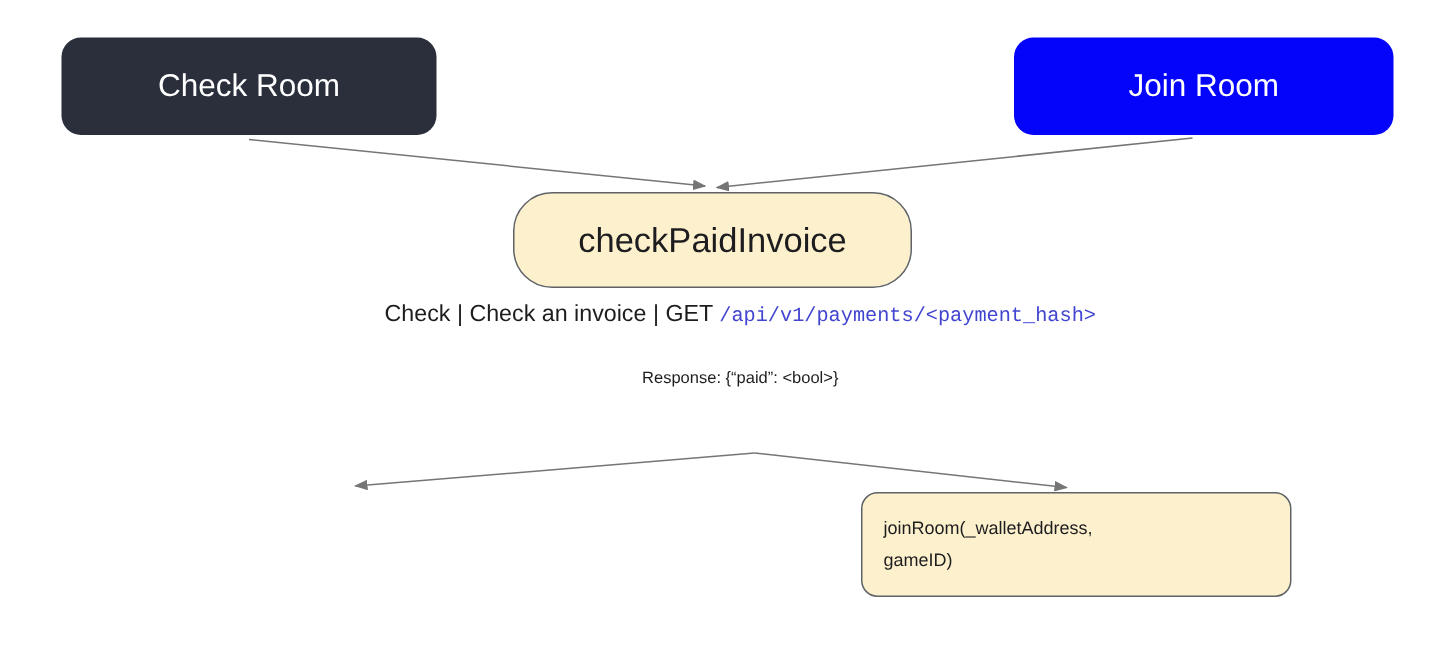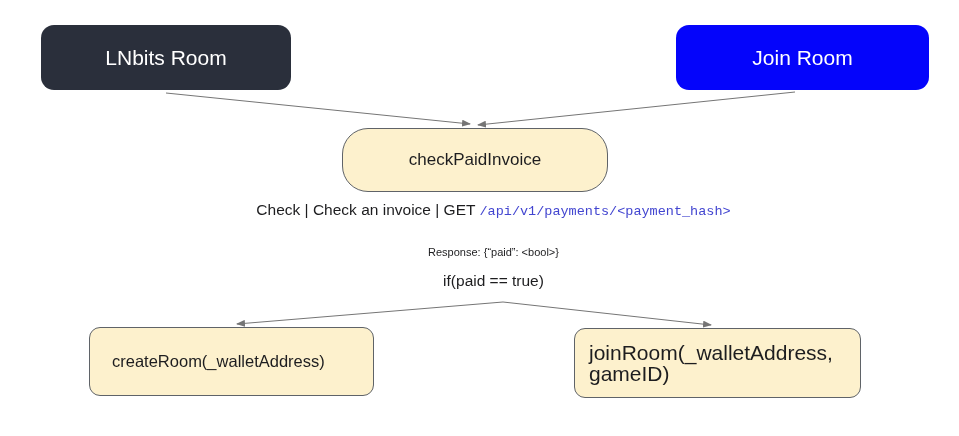--- a/index.html
+++ b/index.html
@@ -39,34 +39,34 @@
     position: absolute;
     background: var(--node-fill, #fdf1cd);
     border: 1.5px solid var(--node-border, #5f6368);
     border-radius: 11px;
     box-sizing: border-box;
     color: #1d1d1f;
   }
   .node-check {
     left: 342px; top: 128px; width: 266px; height: 64px;
     display: flex; align-items: center; justify-content: center;
-    font-size: 17px;
+    font-size: 23px;
     border-radius: 26px;
   }
   .node-create-fn {
     left: 89px; top: 327px; width: 285px; height: 69px;
     display: flex; align-items: center;
     padding-left: 22px; padding-right: 10px;
     font-size: 16.5px;
   }
   .node-join-fn {
     left: 574px; top: 328px; width: 287px; height: 70px;
     display: flex; align-items: center;
     padding-left: 14px; padding-right: 10px;
-    font-size: 21px;
+    font-size: 12px;
     line-height: 21px;
     white-space: pre-line;
   }
   .caption-row {
     position: absolute;
     left: 28px; width: 931px;
     text-align: center;
     color: #1d1d1f;
   }
   .caption-api { top: 201px; font-size: 15.5px; }
@@ -88,32 +88,30 @@
       <marker id="ah" markerUnits="userSpaceOnUse" markerWidth="9" markerHeight="7" refX="8" refY="3.5" orient="auto">
         <path d="M0,0 L9,3.5 L0,7 Z" fill="#757575"></path>
       </marker>
     </defs>
     <line x1="166" y1="93" x2="470" y2="124" stroke="#757575" stroke-width="1" marker-end="url(#ah)"></line>
     <line x1="795" y1="92" x2="478" y2="125" stroke="#757575" stroke-width="1" marker-end="url(#ah)"></line>
     <line x1="503" y1="302" x2="237" y2="324" stroke="#757575" stroke-width="1" marker-end="url(#ah)"></line>
     <line x1="503" y1="302" x2="711" y2="325" stroke="#757575" stroke-width="1" marker-end="url(#ah)"></line>
   </svg>
 
-  <div class="btn btn-create">LNbits Room</div>
+  <div class="btn btn-create">Check Room</div>
 
   <div class="btn btn-join">Join Room</div>
 
   <div class="fn-node node-check">checkPaidInvoice</div>
 
   <div class="caption-row caption-api">
     <span>Check | Check an invoice | GET </span><span class="api-path">/api/v1/payments/&lt;payment_hash&gt;</span>
   </div>
 
   <div class="caption-row caption-response">Response: {“paid”: &lt;bool&gt;}</div>
 
-  <div class="caption-row caption-condition">if(paid == true)</div>
 
-  <div class="fn-node node-create-fn">createRoom(_walletAddress)</div>
 
   <div class="fn-node node-join-fn">joinRoom(_walletAddress,
 gameID)</div>
 
 </div>
 
 </body></html>

